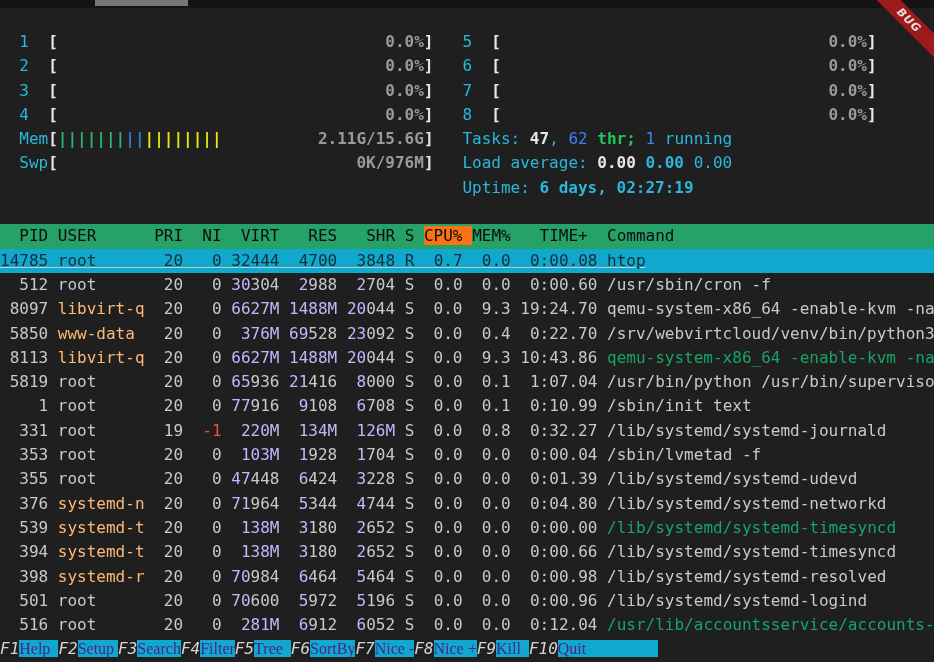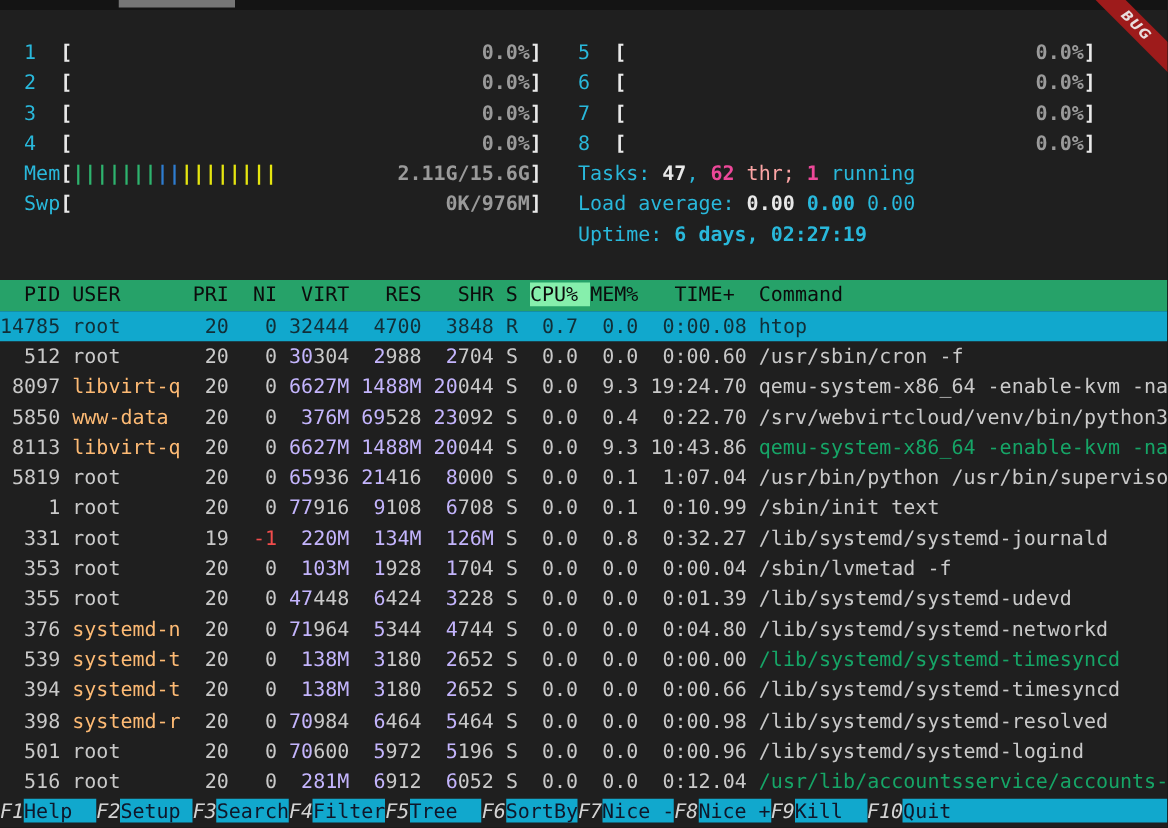--- a/index.html
+++ b/index.html
@@ -16,37 +16,37 @@
     padding-top:22px;box-sizing:content-box;
   }
   .line{height:24.3px;line-height:24.3px;}
   
   .c-cyan{color:#29b8db;}
   .c-cb{color:#29b8db;font-weight:bold;}
   .c-num{color:#c4b5fd;}
   .c-dim{color:#9a9a9a;font-weight:bold;}
   .c-wb{color:#e8e8e8;font-weight:bold;}
   .c-br{color:#e8e8e8;font-weight:bold;}
-  .c-g{color:#fca5a5;}
-  .c-gb{color:#ec4899;font-weight:bold;}
+  .c-g{color:#22c55e;font-weight:bold;}
+  .c-gb{color:#3b82f6;font-weight:normal;}
   .c-red{color:#f14c4c;}
   .c-user-dim{color:#fdba74;}
   .c-cmdg{color:#16a567;}
   .bar-g{color:#2eb36e;font-weight:bold;}
   .bar-b{color:#2e7dd1;font-weight:bold;}
   .bar-y{color:#e5e510;font-weight:bold;}
   
   .hdr{background:#26a269;color:#0c0c0c;}
-  .hdr .sort{background:#86efac;}
+  .hdr .sort{background:#f97316;}
   
-  .row.sel{background:#11a8cd;}
+  .row.sel{background:#11a8cd;text-decoration:underline;}
   .row.sel span{color:#112f38 !important;font-weight:normal !important;}
   
   .fk-key{color:#d4d4d4;font-style:italic;}
-  .fk-label{background:#11a8cd;color:#0f172a;}
+  .fk-label{background:#11a8cd;color:#4c1d95;font-family:Liberation Serif, serif;}
   
   #ribbon{
     position:absolute;top:12px;right:-30px;width:110px;
     transform:rotate(45deg);
     background:#9e1b1b;color:#e9dede;
     font-family:"DejaVu Sans", sans-serif;
     font-style:italic;font-weight:bold;font-size:11px;
     letter-spacing:1px;text-align:center;padding:2px 0;
   }
 </style>

